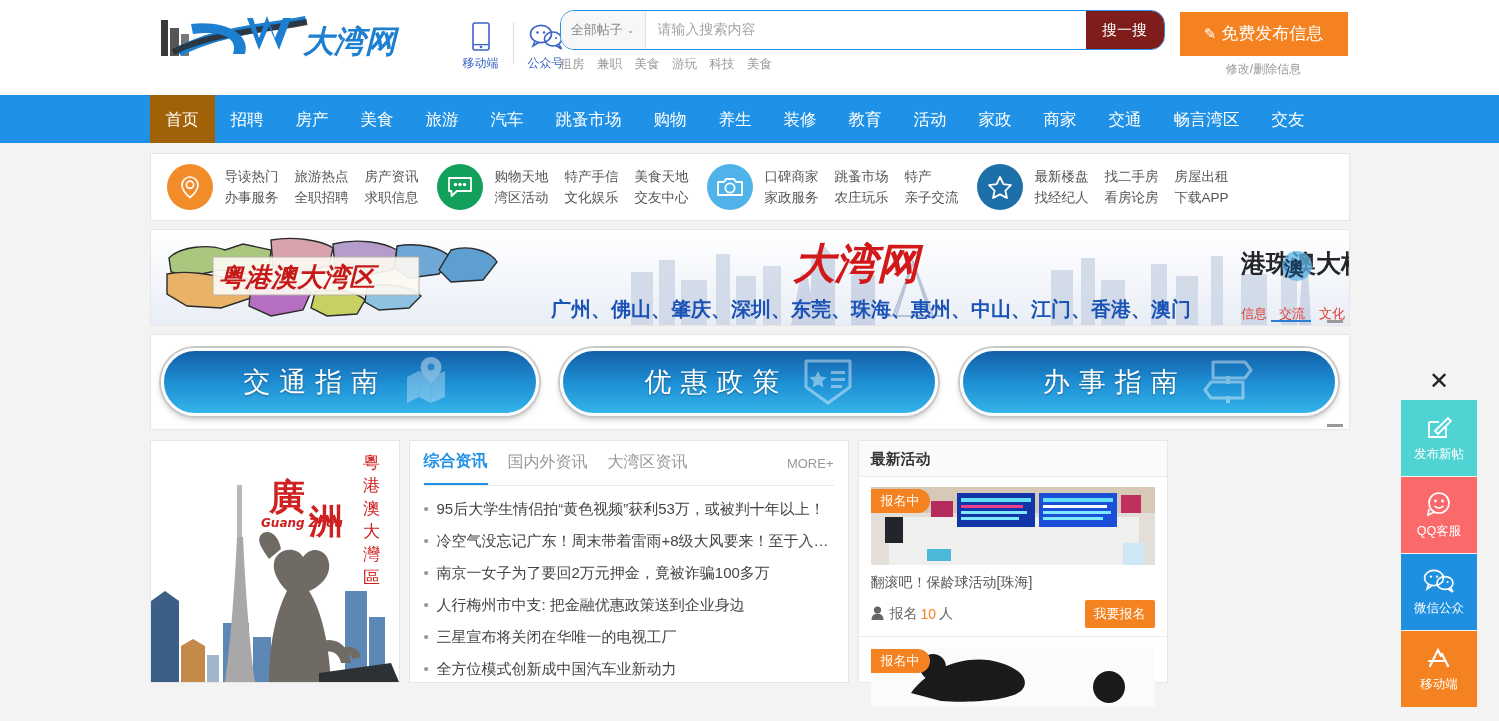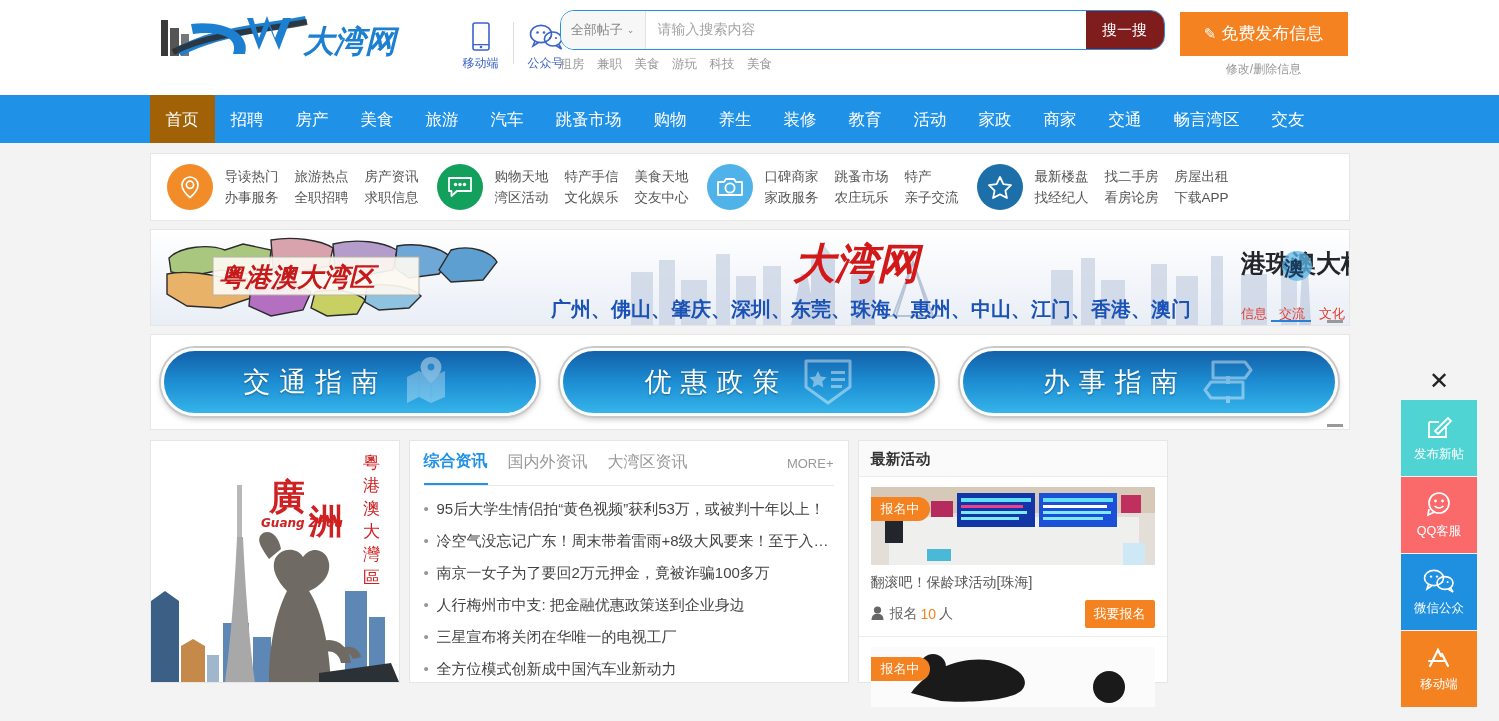--- a/index.html
+++ b/index.html
@@ -89,21 +89,21 @@
 
   .news-list { padding-top:7px; }
   .news-item { font-size:15px; color:#444; padding:7px 0 6px 13px; position:relative; cursor:pointer;
      white-space:nowrap; overflow:hidden; text-overflow:ellipsis; }
   .news-item:before { content:"•"; position:absolute; left:0; color:#999; }
 
   .panel-head { height:36px; line-height:36px; padding:0 12px; font-size:15px; font-weight:bold;
      color:#333; background:#fafafa; border-bottom:1px solid #ececec; }
   .act-card { padding:10px 12px 8px; border-bottom:1px solid #eee; }
   .act-img { position:relative; width:100%; height:78px; overflow:hidden; border-radius:1px; }
-  .act-badge { position:absolute; left:0; top:10px; background:#f58220; color:#fff; font-size:13px;
+  .act-badge { position:absolute; left:0; top:2px; background:#f58220; color:#fff; font-size:13px;
      padding:3px 10px; border-radius:0 13px 13px 0; }
   .act-title { font-size:14px; color:#555; margin-top:9px; cursor:pointer; }
   .act-foot { display:flex; align-items:center; margin-top:8px; }
   .act-count { font-size:14px; color:#666; }
   .act-count b { color:#f58220; font-weight:normal; }
   .act-btn { margin-left:auto; background:#f58220; color:#fff; border:none; font-size:13px;
      padding:5px 9px; border-radius:2px; cursor:pointer; font-family:"Liberation Sans",sans-serif; }
 
   
   .floatbar { position:absolute; right:22px; top:369px; width:76px; }

